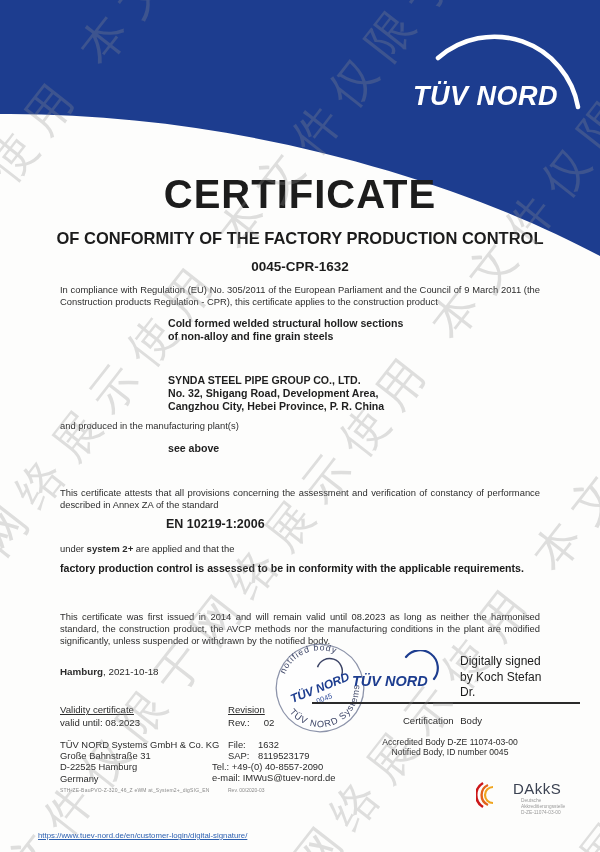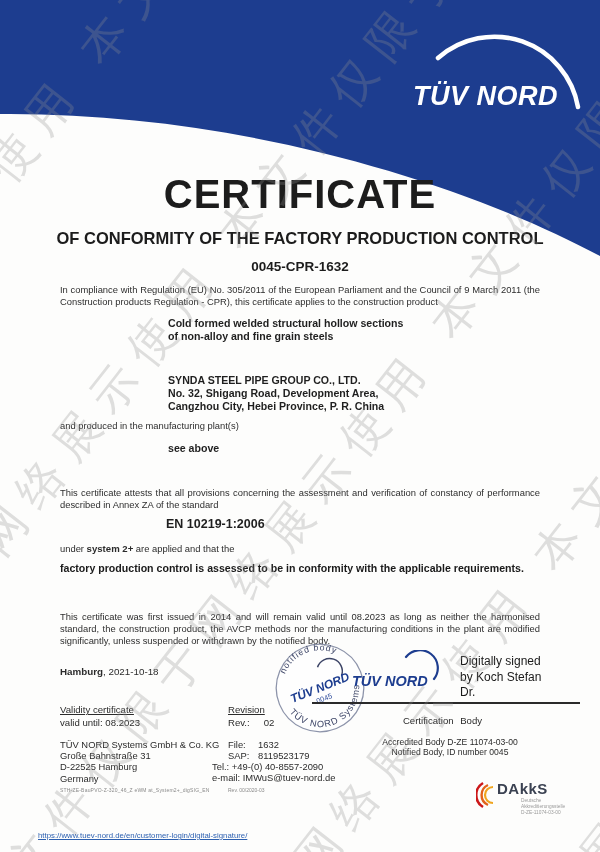--- a/index.html
+++ b/index.html
@@ -73,21 +73,21 @@
   .revval .sp { display:inline-block; width:14px; }
 
   .issuer { left:60px; top:739px; font-size:9.4px; line-height:11.2px; }
   .filesap{ left:228px; top:739px; font-size:9.4px; line-height:11.2px; }
   .filesap .l { display:inline-block; width:30px; }
   .telmail{ left:212px; top:762px; font-size:9.4px; line-height:10.8px; }
   .doccode{ left:60px; top:787px; font-size:5px; color:#8a8a8a; letter-spacing:.2px; }
   .docrev { left:228px; top:787px; font-size:5px; color:#8a8a8a; }
 
   .dakks { left:476px; top:780px; display:flex; gap:3px; }
-  .dakks-name { font-size:15px; font-weight:bold; color:#3b4252; letter-spacing:.5px; }
+  .dakks-name { font-size:15px; font-weight:normal; color:#3b4252; letter-spacing:.5px;margin-left:16px; }
   .dakks-sub { margin-left:24px; margin-top:1px; font-size:4.8px; line-height:5.8px; color:#9a9a9a; }
 
   .footer { left:38px; top:821px; width:545px; font-size:7.8px; line-height:10px; color:#3a3a3a; }
   .footer a { color:#2b5fb0; text-decoration:underline; cursor:pointer; }
 
   .seal-curved { fill:#3c4466; letter-spacing:1px; font-family:"Liberation Sans",sans-serif; }
   svg text { font-family:"Liberation Sans",sans-serif; }
 </style>
 </head>
 <body>

